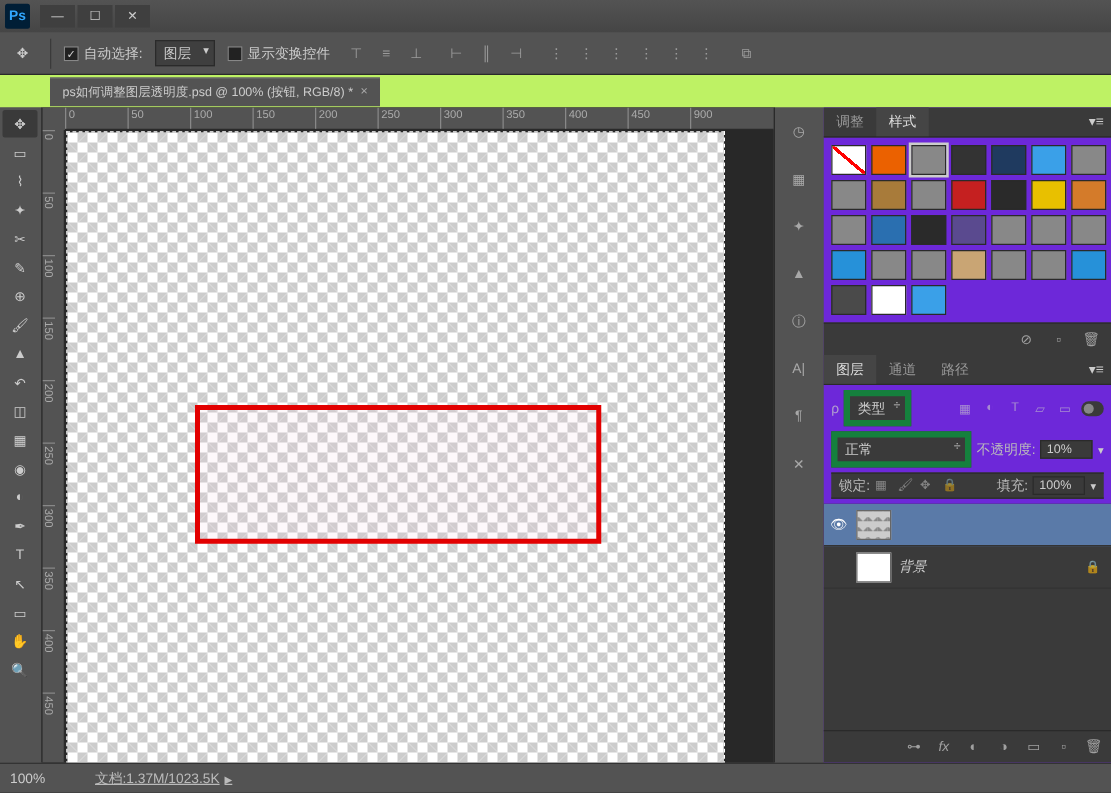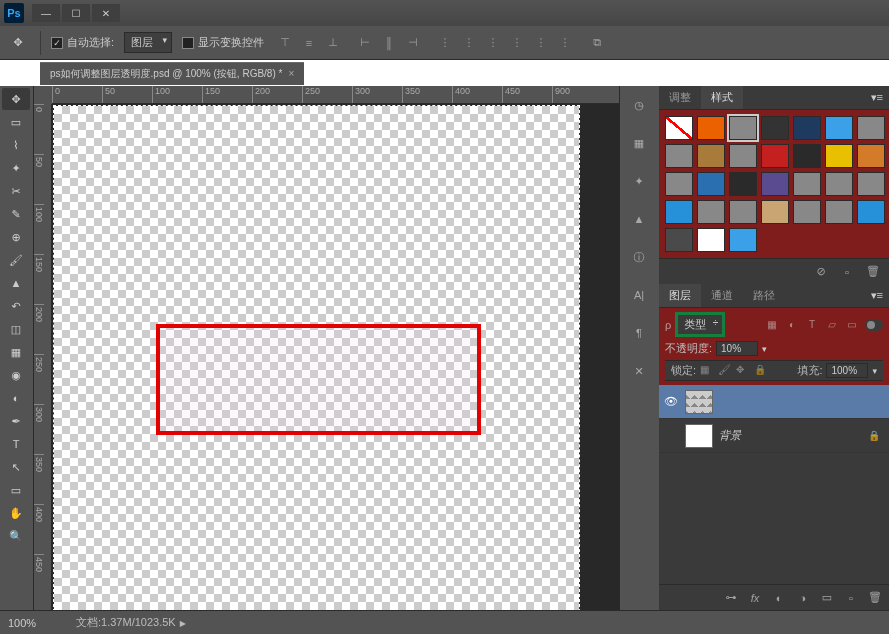--- a/index.html
+++ b/index.html
@@ -14,21 +14,21 @@
 .options-bar { height: 34px; background: #535353; border-bottom: 1px solid #2a2a2a; display: flex; align-items: center; padding: 0 6px; gap: 10px; }
 .tool-icon { width: 24px; height: 24px; display: flex; align-items: center; justify-content: center; }
 .divider { width: 1px; height: 24px; background: #3a3a3a; }
 .checkbox { width: 12px; height: 12px; border: 1px solid #888; background: #222; display: inline-block; vertical-align: middle; margin-right: 4px; }
 .checkbox.checked::after { content: "✓"; color: #ccc; font-size: 9px; display: block; line-height: 10px; text-align: center; }
 .dropdown { background: #3f3f3f; border: 1px solid #2a2a2a; padding: 2px 18px 2px 6px; position: relative; }
 .dropdown::after { content: "▾"; position: absolute; right: 4px; top: 2px; font-size: 9px; }
 .icon-group { display: flex; gap: 2px; }
 .opt-icon { width: 22px; height: 22px; display: flex; align-items: center; justify-content: center; opacity: 0.6; }
 
-.doc-tab-bar { height: 26px; background: #ffffff; display: flex; align-items: center; padding-left: 40px; }
+.doc-tab-bar { height: 26px; background: #bef264; display: flex; align-items: center; padding-left: 40px; }
 .doc-tab { background: #535353; padding: 4px 10px; border-top: 1px solid #6a6a6a; display: flex; align-items: center; gap: 6px; font-size: 10px; }
 .close-x { cursor: pointer; opacity: 0.7; }
 
 .main-area { display: flex; height: calc(634px - 26px - 34px - 26px - 24px); }
 .left-tools { width: 34px; background: #535353; border-right: 1px solid #2a2a2a; display: flex; flex-direction: column; gap: 1px; padding: 2px; }
 .tool-btn { width: 28px; height: 22px; display: flex; align-items: center; justify-content: center; cursor: pointer; border-radius: 2px; }
 .tool-btn.active { background: #3a3a3a; }
 
 .canvas-area { flex: 1; background: #282828; position: relative; overflow: hidden; }
 .ruler-h { position: absolute; top: 0; left: 18px; right: 0; height: 18px; background: #535353; border-bottom: 1px solid #2a2a2a; display: flex; }
@@ -38,39 +38,39 @@
 .ruler-vmark { position: relative; height: 50px; border-top: 1px solid #888; font-size: 9px; padding-top: 2px; color: #aaa; writing-mode: vertical-lr; text-align: left; }
 .canvas { position: absolute; top: 20px; left: 20px; width: 525px; height: 525px; 
   background-image: linear-gradient(45deg, #ccc 25%, transparent 25%), linear-gradient(-45deg, #ccc 25%, transparent 25%), linear-gradient(45deg, transparent 75%, #ccc 75%), linear-gradient(-45deg, transparent 75%, #ccc 75%);
   background-size: 16px 16px; background-position: 0 0, 0 8px, 8px -8px, -8px 0px; background-color: #fff;
   outline: 1px dashed #fff; }
 .red-rect { position: absolute; top: 218px; left: 102px; width: 325px; height: 111px; border: 4px solid #e20000; background: rgba(240,210,225,0.15); }
 
 .right-dock { width: 40px; background: #535353; border-left: 1px solid #2a2a2a; display: flex; flex-direction: column; gap: 12px; padding: 6px 4px; }
 .dock-icon { width: 30px; height: 26px; display: flex; align-items: center; justify-content: center; cursor: pointer; opacity: 0.7; }
 
-.right-panels { width: 230px; background: #7f1d1d; display: flex; flex-direction: column; }
+.right-panels { width: 230px; background: #6d28d9; display: flex; flex-direction: column; }
 .panel-tabs { height: 24px; background: #3a3a3a; display: flex; align-items: center; border-bottom: 1px solid #2a2a2a; }
 .panel-tab { padding: 4px 10px; font-size: 11px; color: #999; cursor: pointer; }
 .panel-tab.active { background: #454545; color: #ddd; }
 .panel-menu { margin-left: auto; padding: 0 6px; cursor: pointer; }
 
 .swatches-panel { padding: 6px; }
 .swatch-grid { display: grid; grid-template-columns: repeat(7, 28px); gap: 4px; }
 .swatch { width: 28px; height: 24px; border: 1px solid #2a2a2a; cursor: pointer; }
 .swatch.selected { outline: 2px solid #ccc; }
 .swatch.none { background: #fff; position: relative; }
 .swatch.none::after { content: ""; position: absolute; top: 0; left: 0; right: 0; bottom: 0; background: linear-gradient(to top right, transparent 46%, red 46%, red 54%, transparent 54%); }
 .panel-footer { height: 26px; background: #3a3a3a; border-top: 1px solid #2a2a2a; display: flex; align-items: center; justify-content: flex-end; gap: 6px; padding: 0 6px; }
 .footer-icon { width: 20px; height: 18px; display: flex; align-items: center; justify-content: center; opacity: 0.7; cursor: pointer; }
 
 .layers-panel { flex: 1; display: flex; flex-direction: column; }
 .layers-controls { padding: 4px 6px; display: flex; flex-direction: column; gap: 4px; }
 .row { display: flex; align-items: center; gap: 4px; }
-.lp-dropdown { background: #3a3a3a; border: 3px solid #15803d; padding: 2px 16px 2px 6px; position: relative; font-size: 11px; }
+.lp-dropdown { background: #3a3a3a; border: 5px solid #15803d; padding: 2px 16px 2px 6px; position: relative; font-size: 11px; }
 .lp-dropdown::after { content: "÷"; position: absolute; right: 4px; top: 2px; font-size: 10px; }
 .lp-label { font-size: 11px; color: #bbb; }
 .lp-input { background: #3a3a3a; border: 1px solid #2a2a2a; padding: 1px 4px; width: 42px; font-size: 10px; color: #ccc; }
 .filter-icons { margin-left: auto; display: flex; gap: 2px; }
 .filt-icon { width: 18px; height: 16px; display: flex; align-items: center; justify-content: center; opacity: 0.6; font-size: 10px; }
 .toggle { width: 18px; height: 12px; background: #3a3a3a; border-radius: 6px; position: relative; }
 .toggle::after { content: ""; width: 8px; height: 8px; background: #888; border-radius: 4px; position: absolute; top: 2px; left: 2px; }
 
 .lock-row { background: #3a3a3a; padding: 2px 6px; border-top: 1px solid #2a2a2a; border-bottom: 1px solid #2a2a2a; }
 .lock-icons { display: flex; gap: 4px; align-items: center; }
@@ -83,21 +83,21 @@
 .thumb { width: 28px; height: 24px; border: 1px solid #666; }
 .thumb.checker { background-image: linear-gradient(45deg, #888 25%, transparent 25%), linear-gradient(-45deg, #888 25%, transparent 25%); background-size: 8px 8px; background-color: #ccc; }
 .thumb.white { background: #fff; }
 .layer-name { font-size: 11px; font-style: italic; flex: 1; }
 .lock-ind { font-size: 10px; opacity: 0.7; margin-right: 4px; }
 
 .layers-footer { height: 26px; background: #3a3a3a; border-top: 1px solid #2a2a2a; display: flex; align-items: center; justify-content: flex-end; gap: 4px; padding: 0 4px; }
 
 .status-bar { height: 24px; background: #535353; border-top: 1px solid #2a2a2a; display: flex; align-items: center; padding: 0 8px; gap: 12px; font-size: 11px; }
 .status-zoom { width: 56px; }
-.status-doc { color: #bbb; }
+.status-doc { color: #bbb; text-decoration: underline; }
 .triangle { font-size: 8px; margin-left: 4px; }
 </style>
 </head>
 <body>
 
 <div class="titlebar">
   <div class="ps-logo">Ps</div>
   <div class="window-controls">
     <div class="wc-btn">—</div>
     <div class="wc-btn">☐</div>
@@ -269,20 +269,21 @@
           <div class="filter-icons">
             <div class="filt-icon">▦</div>
             <div class="filt-icon">◐</div>
             <div class="filt-icon">T</div>
             <div class="filt-icon">▱</div>
             <div class="filt-icon">▭</div>
           </div>
           <div class="toggle"></div>
         </div>
         <div class="row">
+          <div class="lp-dropdown" style="flex:1">正常</div>
           <span class="lp-label">不透明度:</span>
           <input class="lp-input" value="10%" style="">
           <span style="font-size:9px">▾</span>
         </div>
         <div class="row lock-row">
           <span class="lp-label">锁定:</span>
           <div class="lock-icons">
             <span class="lock-ic">▦</span>
             <span class="lock-ic">🖌</span>
             <span class="lock-ic">✥</span>

